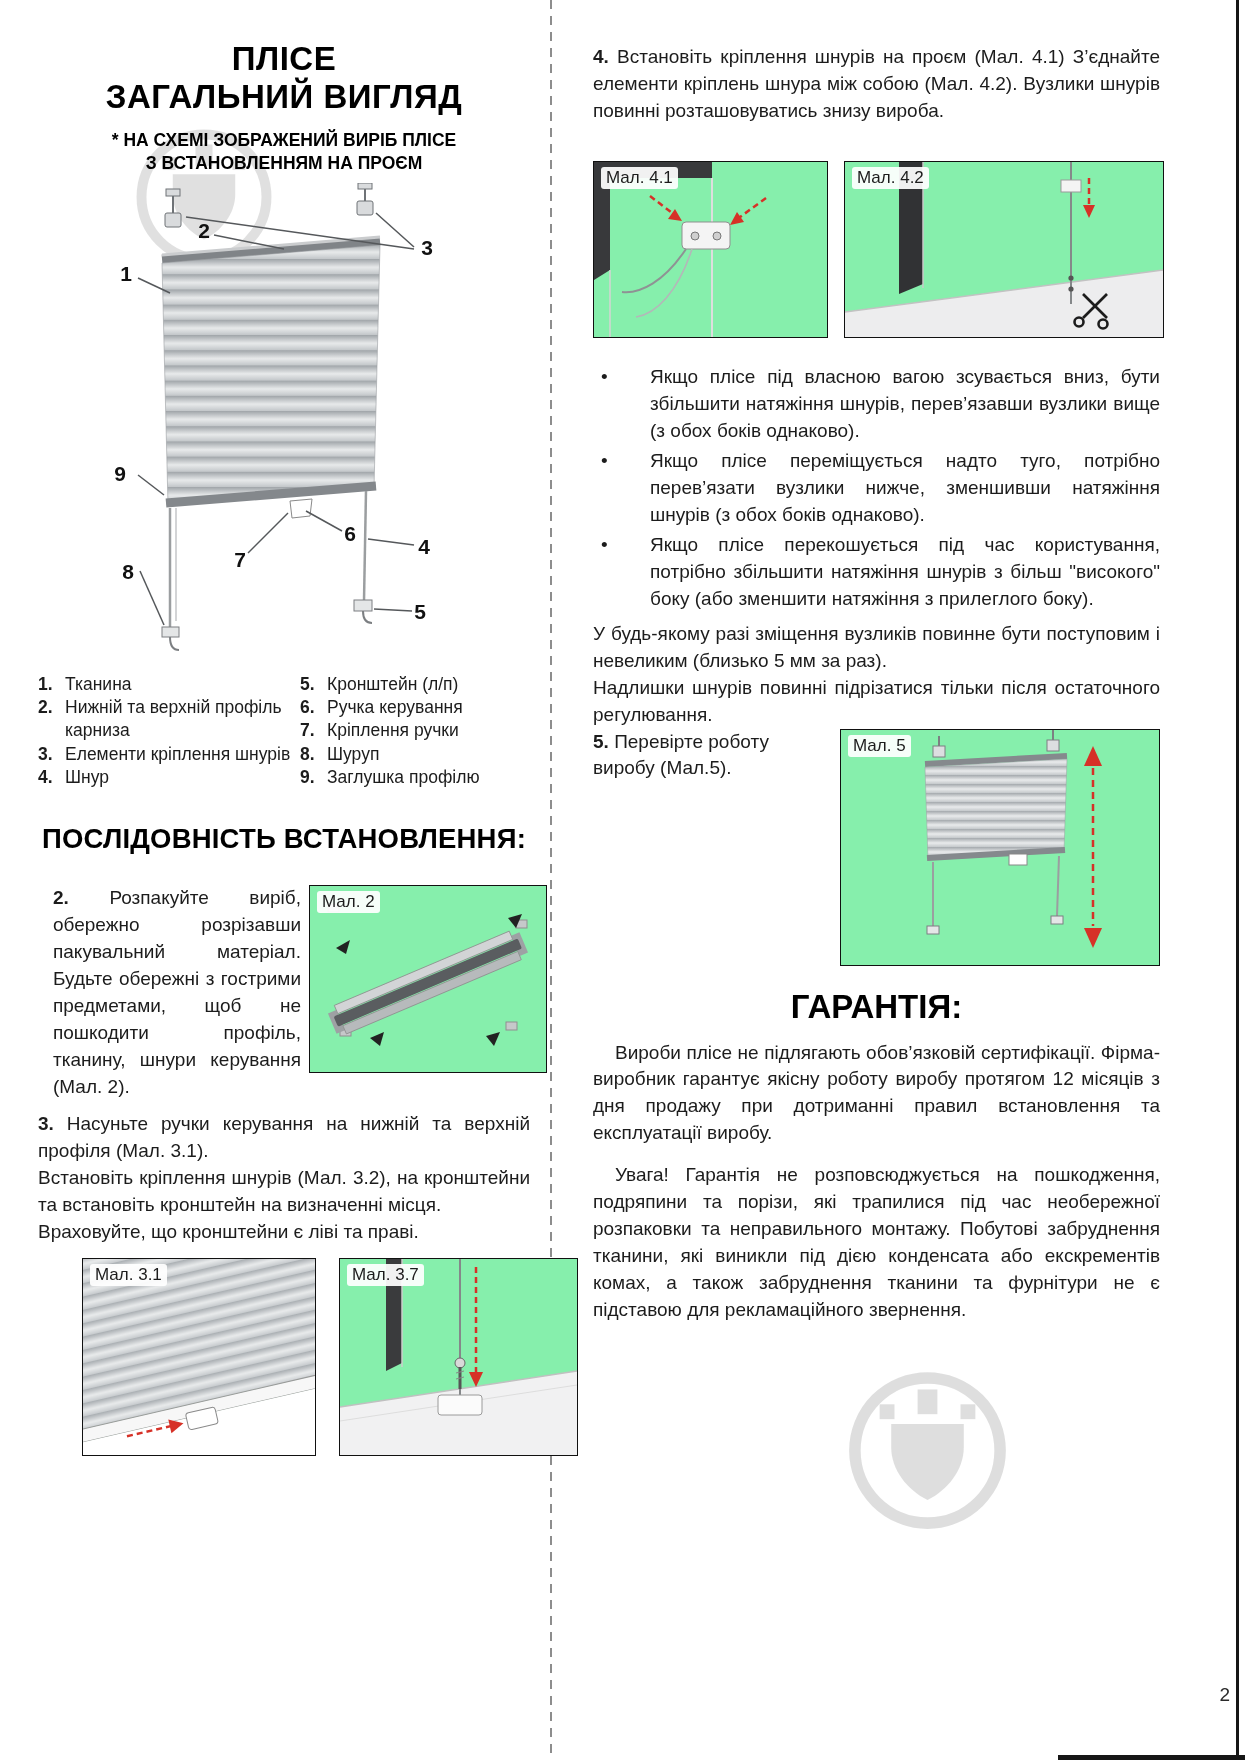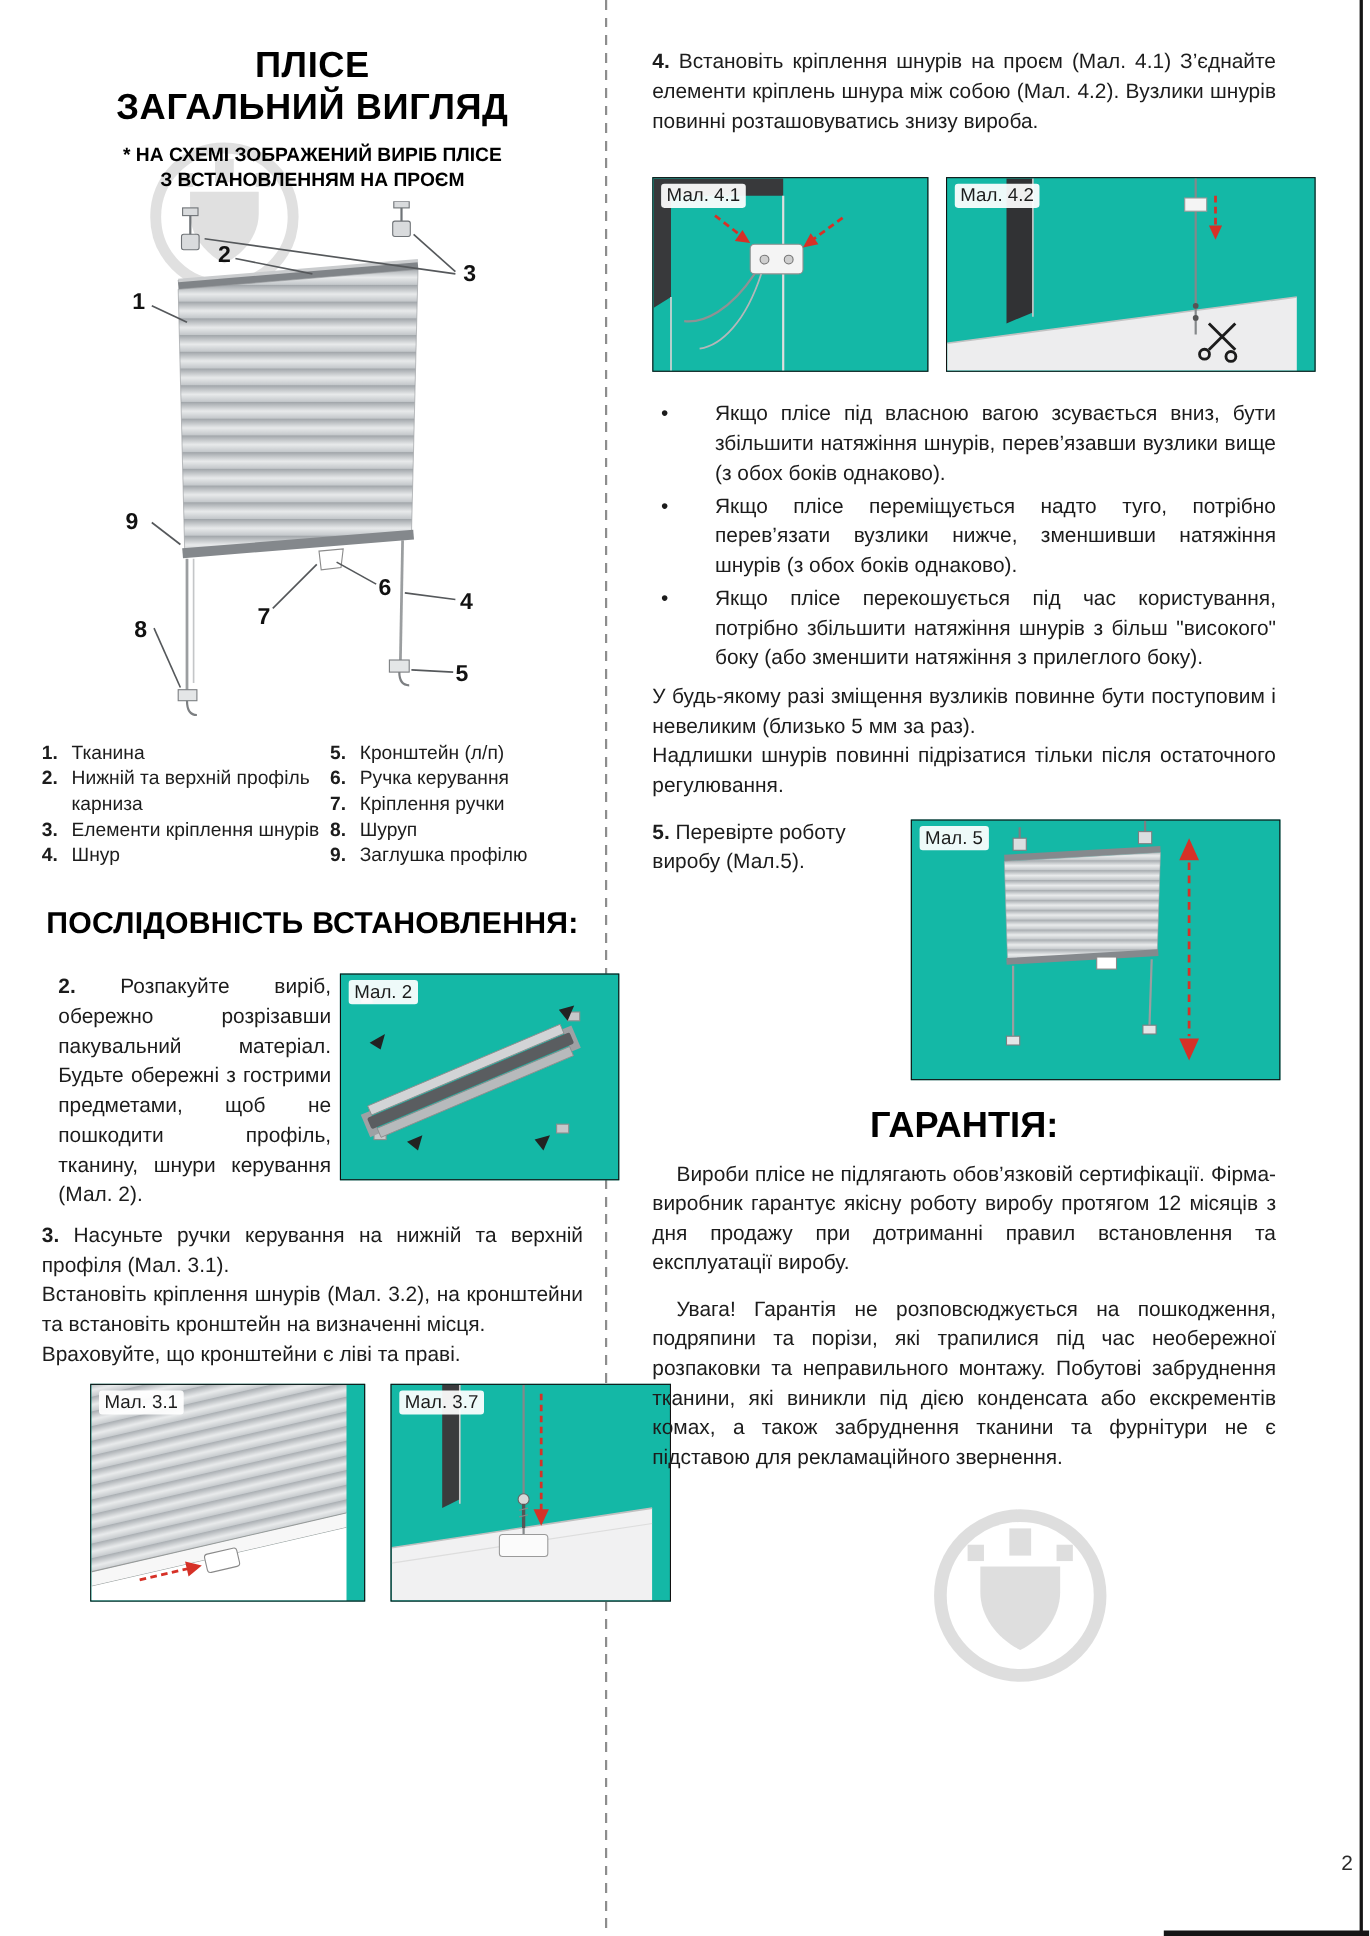--- a/index.html
+++ b/index.html
@@ -25,21 +25,21 @@
   .diagram{position:relative;height:482px;margin-top:8px;}
   .diagram svg{position:absolute;left:20px;top:0;}
 
   .legend{display:flex;margin-top:8px;font-size:17.5px;line-height:1.33;}
   .legend .c1{width:262px;flex:none;}
   .legend .c2{flex:1;}
   .li{display:flex;}
   .li .n{width:27px;flex:none;font-weight:700;}
   .li .t{flex:1;}
 
-  .figbox{border:1.6px solid #111;position:relative;background:#14b8a6;flex:none;overflow:hidden;padding-left:16px;}
+  .figbox{border:1.6px solid #111;position:relative;background:#86efac;flex:none;overflow:hidden;}
   .figbox svg{position:absolute;left:0;top:0;}
   .figlabel{position:absolute;top:5px;left:7px;background:rgba(255,255,255,.93);padding:1px 5px;
             font-size:17px;z-index:2;border-radius:3px;}
   .fig2{width:236px;height:186px;}
   .fig31{width:232px;height:196px;}
   .fig32{width:237px;height:196px;}
   .fig41{width:233px;height:175px;}
   .fig42{width:318px;height:175px;}
   .fig5{width:318px;height:235px;}
 
@@ -47,21 +47,21 @@
   .step2row .txt{width:248px;flex:none;margin-left:15px;}
   .step3{margin-top:10px;}
   .figrowL{display:flex;gap:23px;margin-top:12px;margin-left:44px;}
 
   .figrowR{display:flex;gap:16px;margin-top:36px;}
   .bullets{margin-top:26px;}
   .bullet{display:flex;margin-bottom:3px;}
   .bullet .dot{width:49px;flex:none;padding-left:8px;}
   .bullet .btxt{flex:1;}
   .notes{margin-top:8px;}
-  .step5row{display:flex;justify-content:space-between;margin-top:16px;}
+  .step5row{display:flex;justify-content:space-between;margin-top:0;}
   .step5row .txt{width:235px;flex:none;}
   .war-p{margin-top:15px;text-indent:22px;position:relative;z-index:1;}
   .war-p1{margin-top:14px;}
 
   .wm{position:absolute;z-index:0;opacity:.3;pointer-events:none;}
 </style>
 </head>
 <body>
 
 <div class="page">

